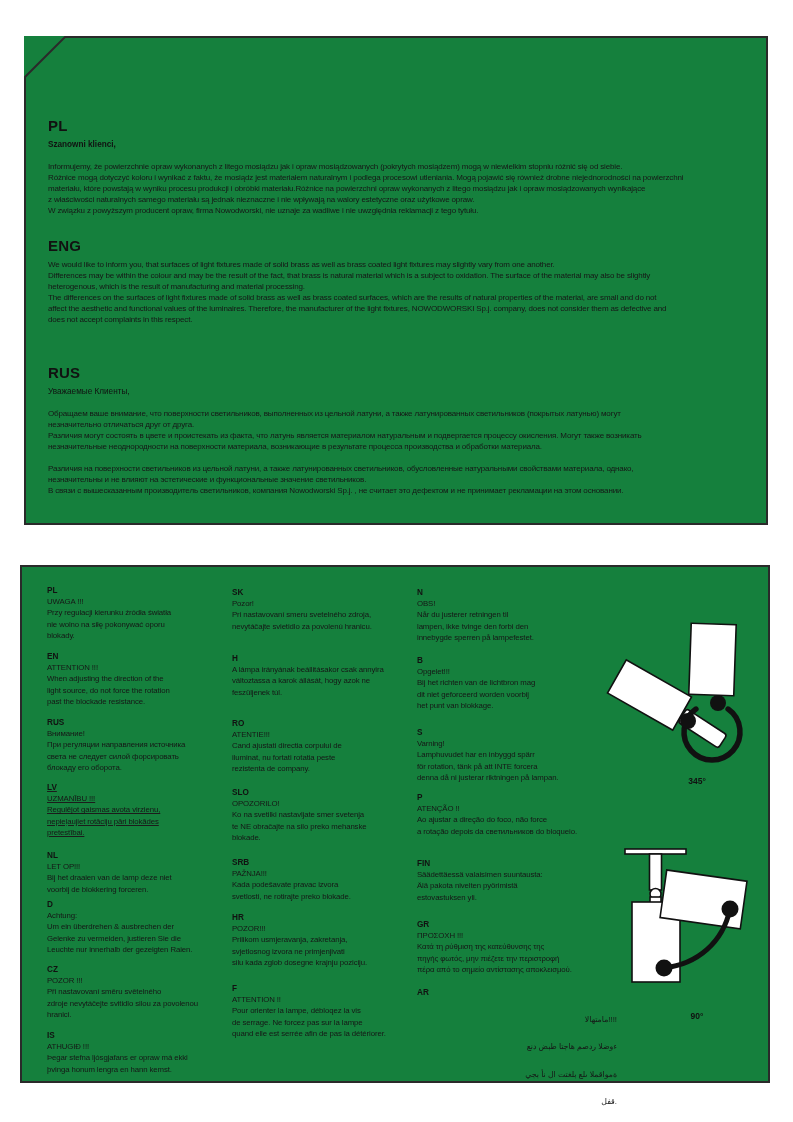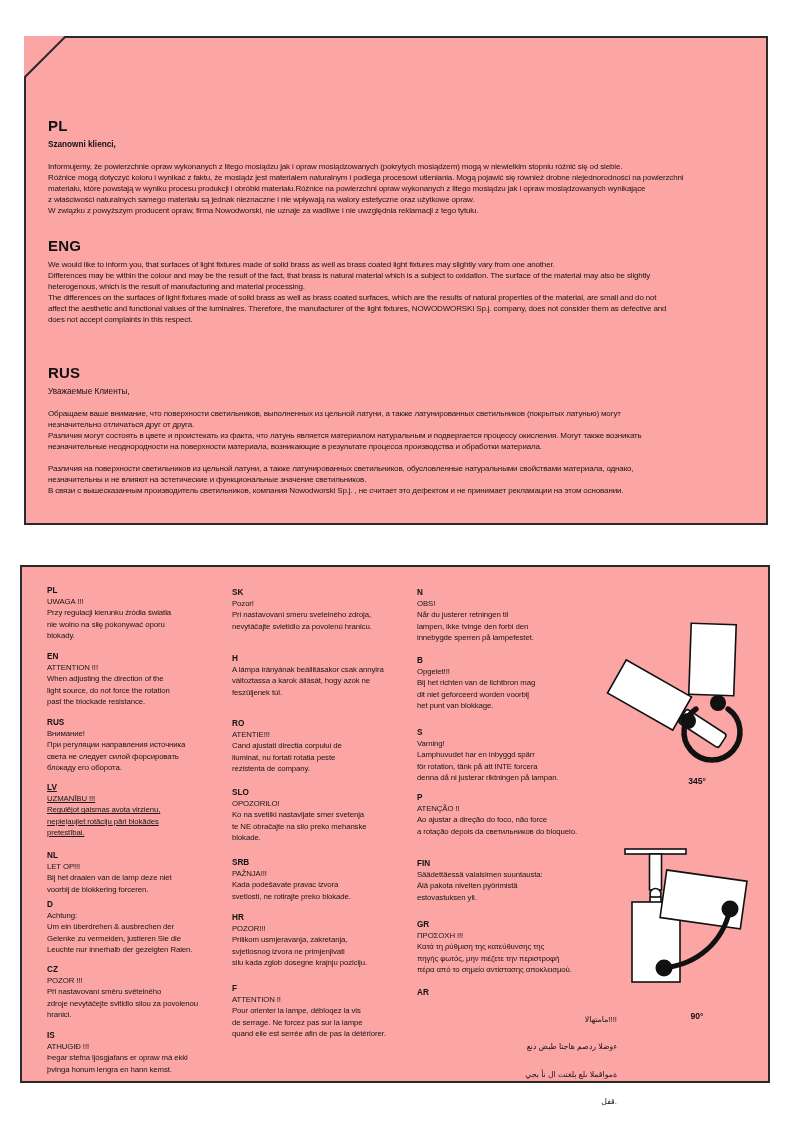--- a/index.html
+++ b/index.html
@@ -1,21 +1,21 @@
 <!DOCTYPE html>
 <html><head>
 <meta charset="utf-8">
 <style>
   * { margin:0; padding:0; box-sizing:border-box; }
   html,body { background:#ffffff; }
   body {
     width:793px; height:1122px; position:relative; overflow:hidden;
     font-family:"Liberation Sans", sans-serif; color:#1c1c1c;
   }
-  .box { position:absolute; background:#fca5a5; }
+  .box { position:absolute; background:#15803d; }
   #notice-box { left:24px; top:36px; width:744px; height:489px; }
   #notice-outline { position:absolute; left:0; top:0; width:744px; height:489px; }
   .notice-sec { position:absolute; left:24px; right:18px; }
   .sec-code { font-size:15px; font-weight:bold; line-height:16px; letter-spacing:.2px; margin-bottom:5px; color:#111; }
   .salutation { font-size:8.2px; line-height:11px; margin-bottom:11px; color:#111; }
   .notice-sec.first .salutation { font-weight:bold; }
   .nline { font-size:8px; line-height:11px; letter-spacing:-0.15px; white-space:nowrap; color:#161616; }
   #warning-box { left:20px; top:565px; width:750px; height:518px; border:2px solid #2a2a2a; }
   .wcol { position:absolute; top:0; height:100%; width:190px; }
   #wcol-1 { left:25px; } #wcol-2 { left:210px; } #wcol-3 { left:395px; }

